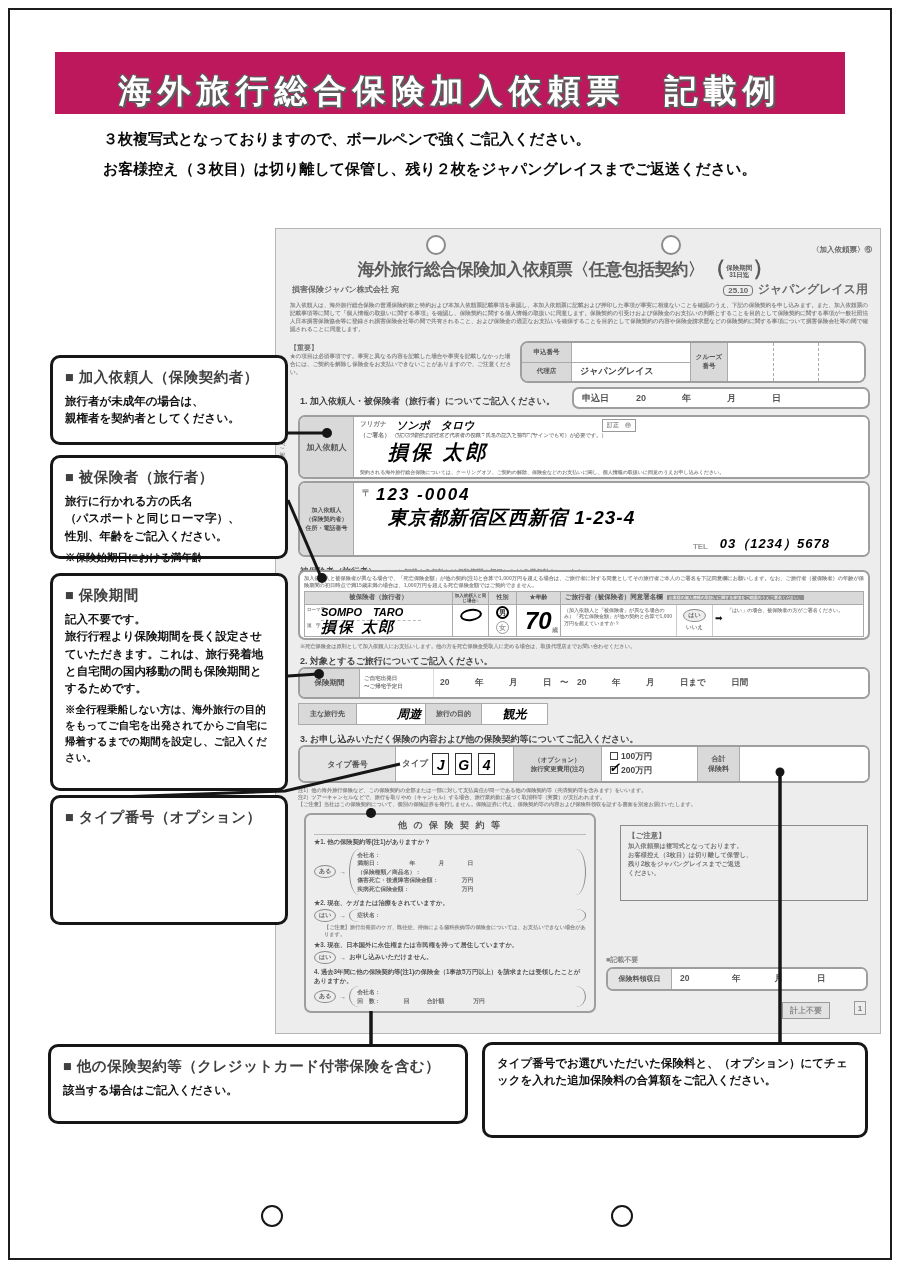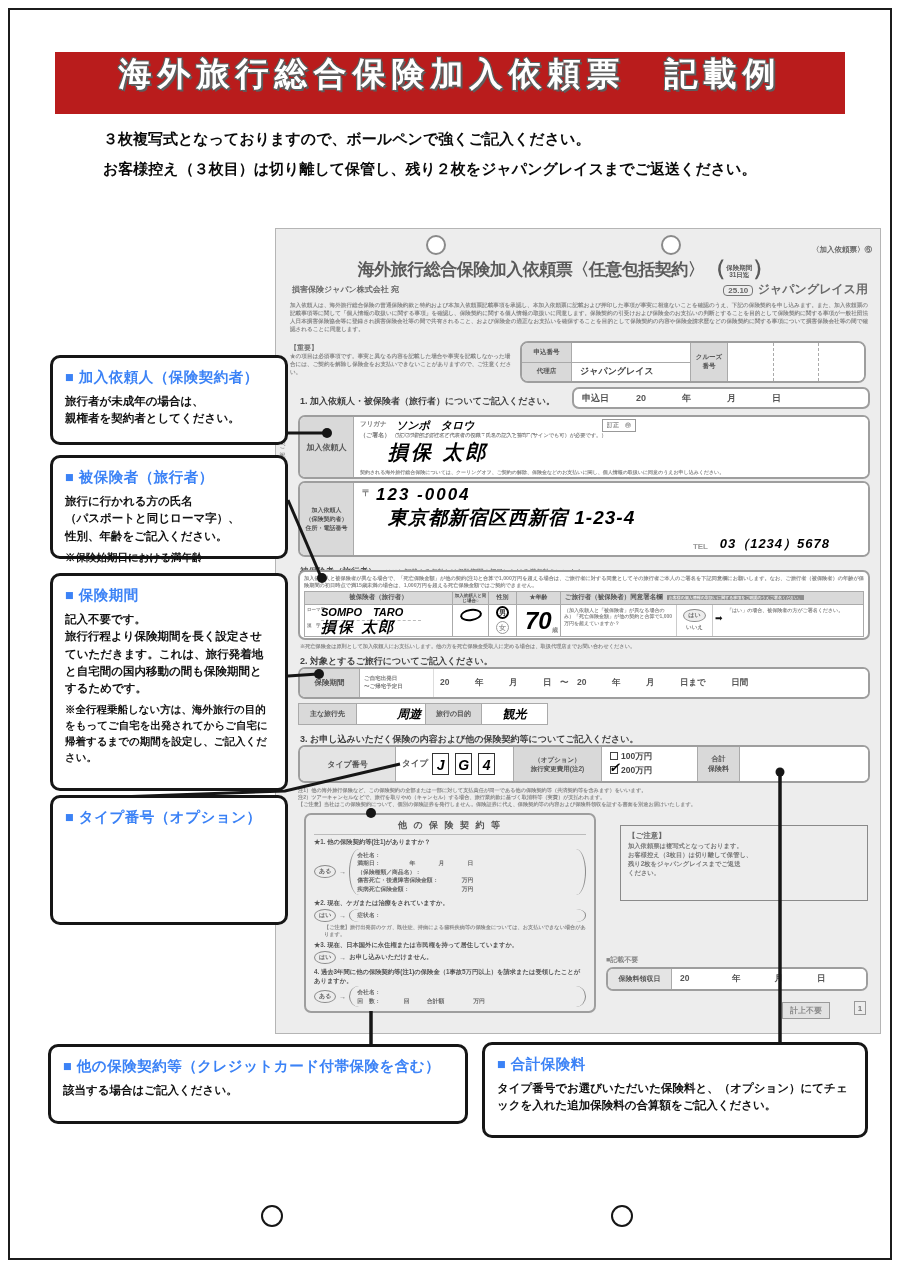--- a/index.html
+++ b/index.html
@@ -4,21 +4,21 @@
 <style>
   * { margin:0; padding:0; box-sizing:border-box; }
   html,body { background:#fff; }
   body { font-family:"Liberation Sans", sans-serif; }
   .page { position:relative; width:900px; height:1268px; background:#fff; overflow:hidden; }
   .pageborder { position:absolute; left:8px; top:8px; right:8px; bottom:8px; border:2px solid #1c1c1c; pointer-events:none; z-index:0; }
   .abs { position:absolute; }
   .pre { white-space:pre-line; }
 
   
-  .banner { position:absolute; left:55px; top:52px; width:790px; height:62px; background:#b91c1c; display:flex; align-items:flex-start; justify-content:center; z-index:1;font-family:Liberation Serif, serif; }
+  .banner { position:absolute; left:55px; top:52px; width:790px; height:62px; background:#be185d; display:flex; align-items:flex-end; justify-content:center; z-index:1;font-family:Liberation Serif, serif; }
   .banner .t { font-size:33px; font-weight:bold; color:#fff; letter-spacing:6px;
     text-shadow:-1px -1px 0 #5e5e5e, 1px -1px 0 #5e5e5e, -1px 1px 0 #5e5e5e, 2px 2px 0 #5e5e5e; }
   .intro { position:absolute; left:103px; font-size:15px; font-weight:bold; color:#0a0a0a; z-index:1; }
 
   
   .form { position:absolute; left:275px; top:228px; width:606px; height:806px; background:#ededed; border:1px solid #b5b5b5; z-index:1; color:#555; }
   .fb { position:absolute; border:2px solid #9e9e9e; border-radius:7px; background:#fff; }
   .flab { background:#d9d9d9; color:#555; font-weight:bold; display:flex; align-items:center; justify-content:center; text-align:center; }
   .sech { position:absolute; font-size:9px; font-weight:bold; color:#3f3f3f; }
   .fine { color:#8a8a8a; font-weight:bold; }
@@ -29,21 +29,21 @@
   .tag { display:inline-block; border:1.3px solid #8a8a8a; border-radius:50%; padding:1px 4px; font-size:6px; font-weight:bold; color:#666; background:#ededed; }
   .brk { display:inline-block; border-left:1.6px solid #8a8a8a; border-right:1.6px solid #8a8a8a; border-radius:10px / 50%; padding:2px 7px; font-size:5.8px; font-weight:bold; color:#666; line-height:1.45; }
   .cb { display:inline-block; width:8px; height:8px; border:1.4px solid #444; background:#fff; vertical-align:-1px; margin-right:3px; position:relative; }
   .cb.checked::after { content:"✓"; position:absolute; left:-2px; top:-7px; font-size:13px; font-weight:bold; color:#000; font-style:italic; }
   .tbox { display:inline-block; width:17px; height:22px; border:1.6px solid #333; background:#fff; text-align:center; font-size:14px; line-height:22px; margin-right:2px; }
   .circ { display:inline-flex; width:13px; height:13px; border-radius:50%; align-items:center; justify-content:center; font-size:7px; font-weight:bold; }
   .badge { display:inline-block; border:1.5px solid #9a9a9a; background:#e2e2e2; color:#8a8a8a; font-size:8px; font-weight:bold; padding:2px 7px; }
 
   
   .callout { position:absolute; background:#fff; border:3px solid #161616; border-radius:10px; padding:10px 12px; z-index:5; }
-  .callout h3 { font-size:14.5px; font-weight:bold; color:#3b82f6; margin-bottom:6px; letter-spacing:0.5px; }
+  .callout h3 { font-size:14.5px; font-weight:bold; color:#404040; margin-bottom:6px; letter-spacing:0.5px; }
   .callout p { font-size:11.5px; font-weight:bold; color:#111; line-height:1.5; white-space:pre-line; }
   .callout p.nt { margin-top:5px; }
 
   svg.wires { position:absolute; left:0; top:0; z-index:3; pointer-events:none; }
 </style>
 </head>
 <body>
 
 <div class="page">
   <div class="pageborder"></div>
@@ -312,19 +312,18 @@
   <div class="callout" style="left:50px; top:795px; width:238px; height:130px;">
     <h3>■ タイプ番号（オプション）</h3>
   </div>
 
   <div class="callout" style="left:48px; top:1044px; width:420px; height:80px;">
     <h3>■ 他の保険契約等（クレジットカード付帯保険を含む）</h3>
     <p>該当する場合はご記入ください。</p>
   </div>
 
   <div class="callout" style="left:482px; top:1042px; width:386px; height:96px;">
-    <h3>■ 合計保険料</h3>
     <p>タイプ番号でお選びいただいた保険料と、（オプション）にてチェックを入れた追加保険料の合算額をご記入ください。</p>
   </div>
 
   <div class="hole" style="left:261px; top:1205px; width:22px; height:22px; border:2px solid #161616; z-index:2;"></div>
   <div class="hole" style="left:611px; top:1205px; width:22px; height:22px; border:2px solid #161616; z-index:2;"></div>
 </div>
 
 </body></html>

